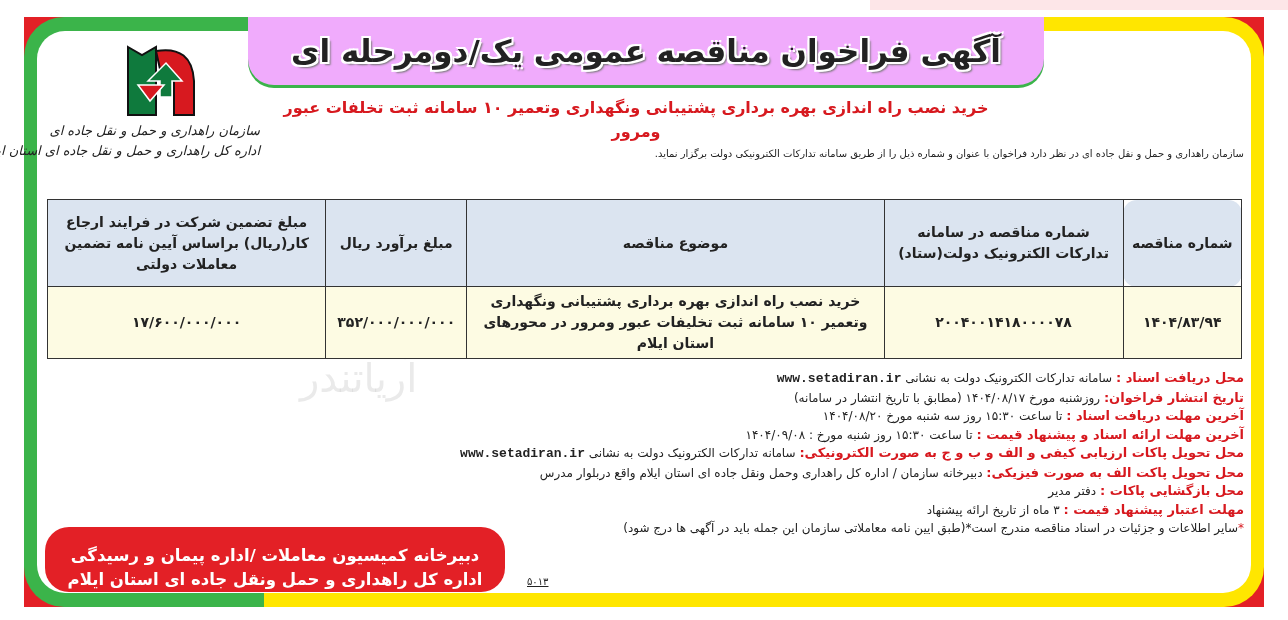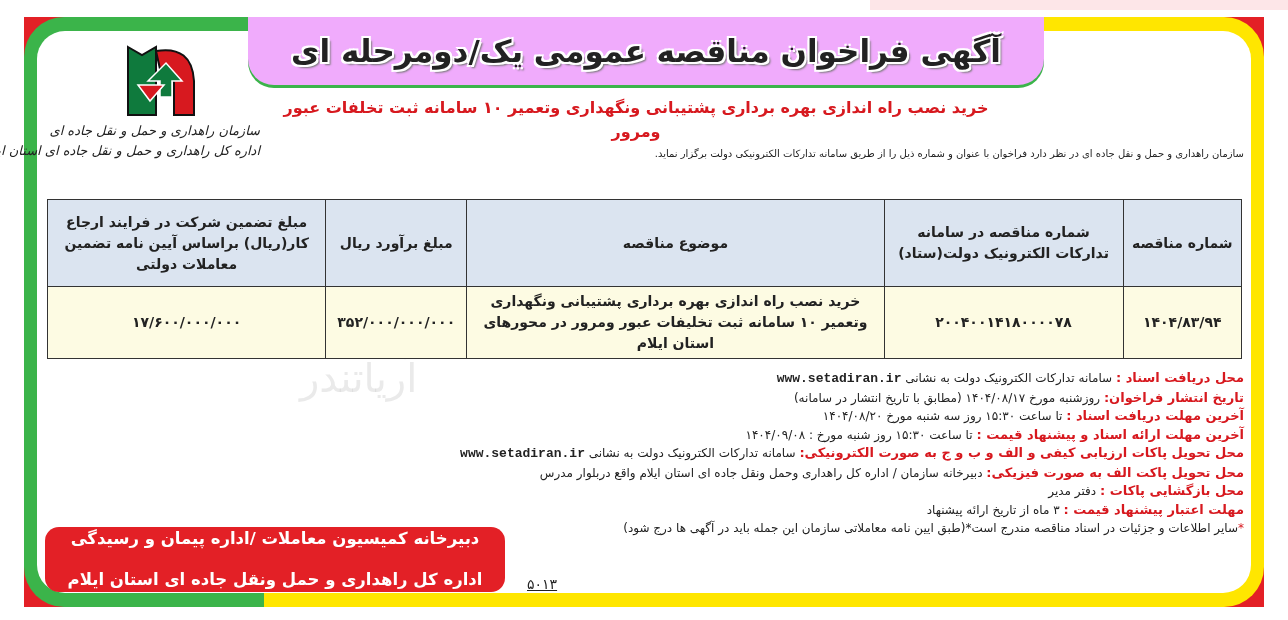--- a/index.html
+++ b/index.html
@@ -35,40 +35,40 @@
     color: #d7191f; font-weight: bold; font-size: 16px; line-height: 24px; width: 740px; }
   .intro { position: absolute; right: 44px; top: 148px; direction: rtl; font-size: 10px; color: #222; white-space: nowrap; }
 
   
   .tender-table { position: absolute; left: 47px; top: 199px; width: 1195px; height: 155px;
     border-collapse: collapse; direction: rtl; }
   .tender-table th, .tender-table td { border: 1px solid #333; text-align: center; vertical-align: middle;
     font-size: 14px; color: #222; padding: 4px 6px; line-height: 21px; }
   .tender-table th { background: #dbe4f0; font-weight: bold; height: 87px; }
   .tender-table td { background: #fdfbe3; font-weight: bold; height: 68px; }
-  .c1 { width: 115px; } .c2 { width: 232px; } .c3 { width: 405px; } .c4 { width: 137px; } .c5 { width: 270px; }
+  .c1 { width: 115px; border-radius: 14px; } .c2 { width: 232px; } .c3 { width: 405px; } .c4 { width: 137px; } .c5 { width: 270px; }
   .num { letter-spacing: 1px; margin-top: 44px; }
 
   
   .watermark { position: absolute; left: 300px; top: 210px; font-size: 130px; font-weight: bold;
     color: rgba(160,160,160,0.18); letter-spacing: 4px; pointer-events: none; white-space: nowrap; font-family: "DejaVu Sans", sans-serif; }
   .watermark-sub { position: absolute; left: 300px; top: 355px; font-size: 40px; color: rgba(170,170,170,0.25);
     pointer-events: none; white-space: nowrap; direction: rtl; letter-spacing: 10px; }
 
   
   .details { position: absolute; right: 44px; top: 369px; direction: rtl; font-size: 12px; color: #222; }
   .details .row { line-height: 18.5px; white-space: nowrap; }
   .details .lbl { color: #d7191f; font-weight: bold; font-size: 13px; }
   .details .url { font-family: Liberation Mono, monospace; font-weight: bold; font-size: 13px; }
   .details .note-star { color: #d7191f; }
-  .code { position: absolute; left: 527px; top: 576px; font-size: 14px; color: #222; text-decoration: underline; }
+  .code { position: absolute; left: 527px; top: 576px; font-size: 10px; color: #222; text-decoration: underline; }
 
   
   .red-box { position: absolute; left: 45px; top: 527px; width: 460px; height: 65px; background: #e32026;
-    border-radius: 14px; display: flex; flex-direction: column; align-items: center; justify-content: space-between; direction: rtl; }
+    border-radius: 24px; display: flex; flex-direction: column; align-items: center; justify-content: flex-end; direction: rtl; }
   .red-box span { color: #fff; font-weight: bold; font-size: 16.5px; line-height: 24px; white-space: nowrap; }
 </style>
 </head>
 <body>
 
 <div class="top-strip"></div>
 
 <div class="frame-red-bg"></div>
 <div class="frame-left"></div>
 <div class="frame-right"></div>

